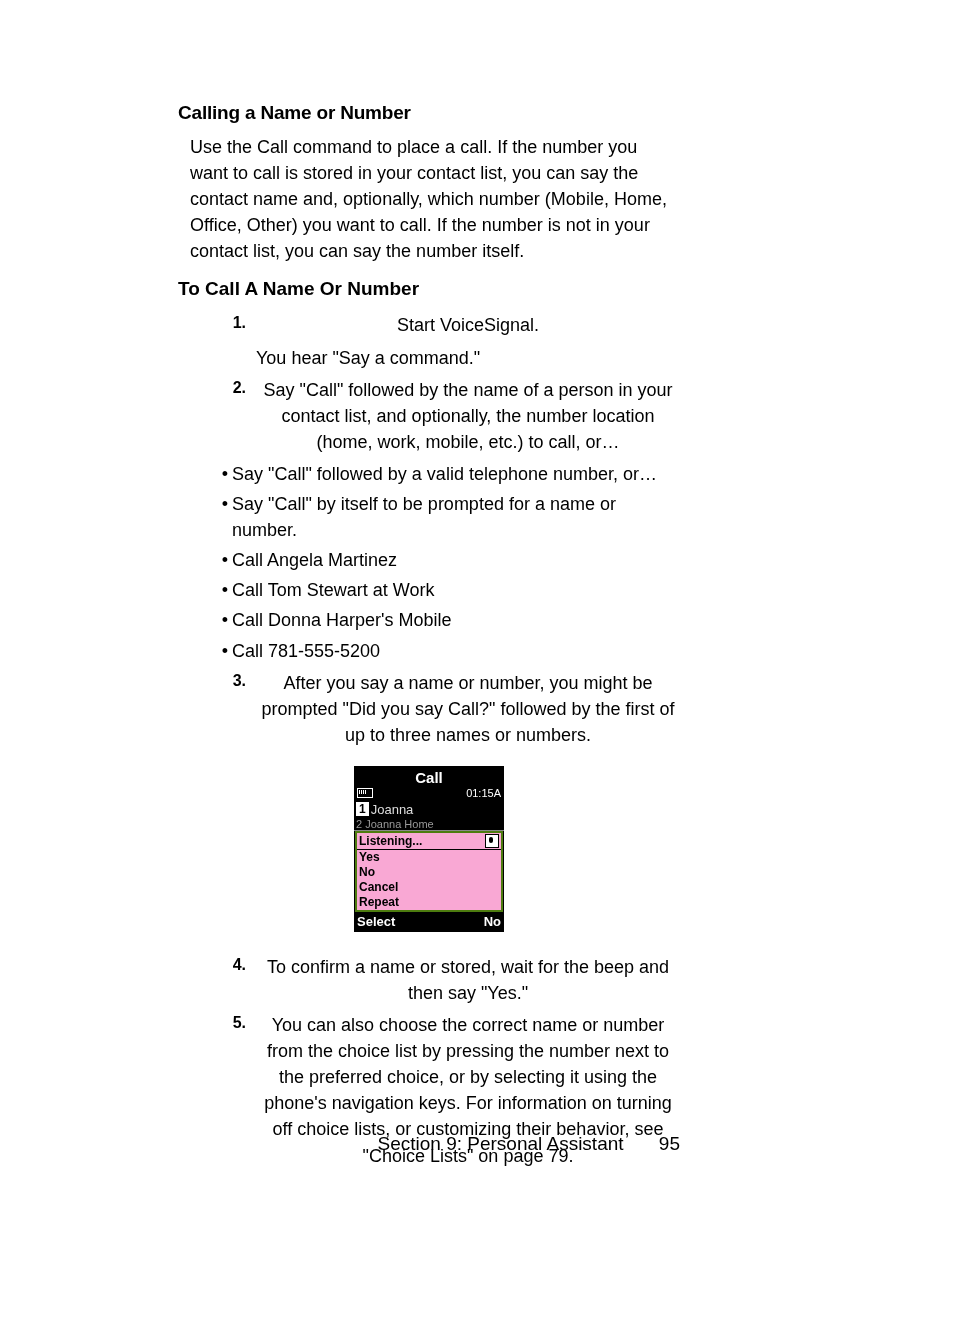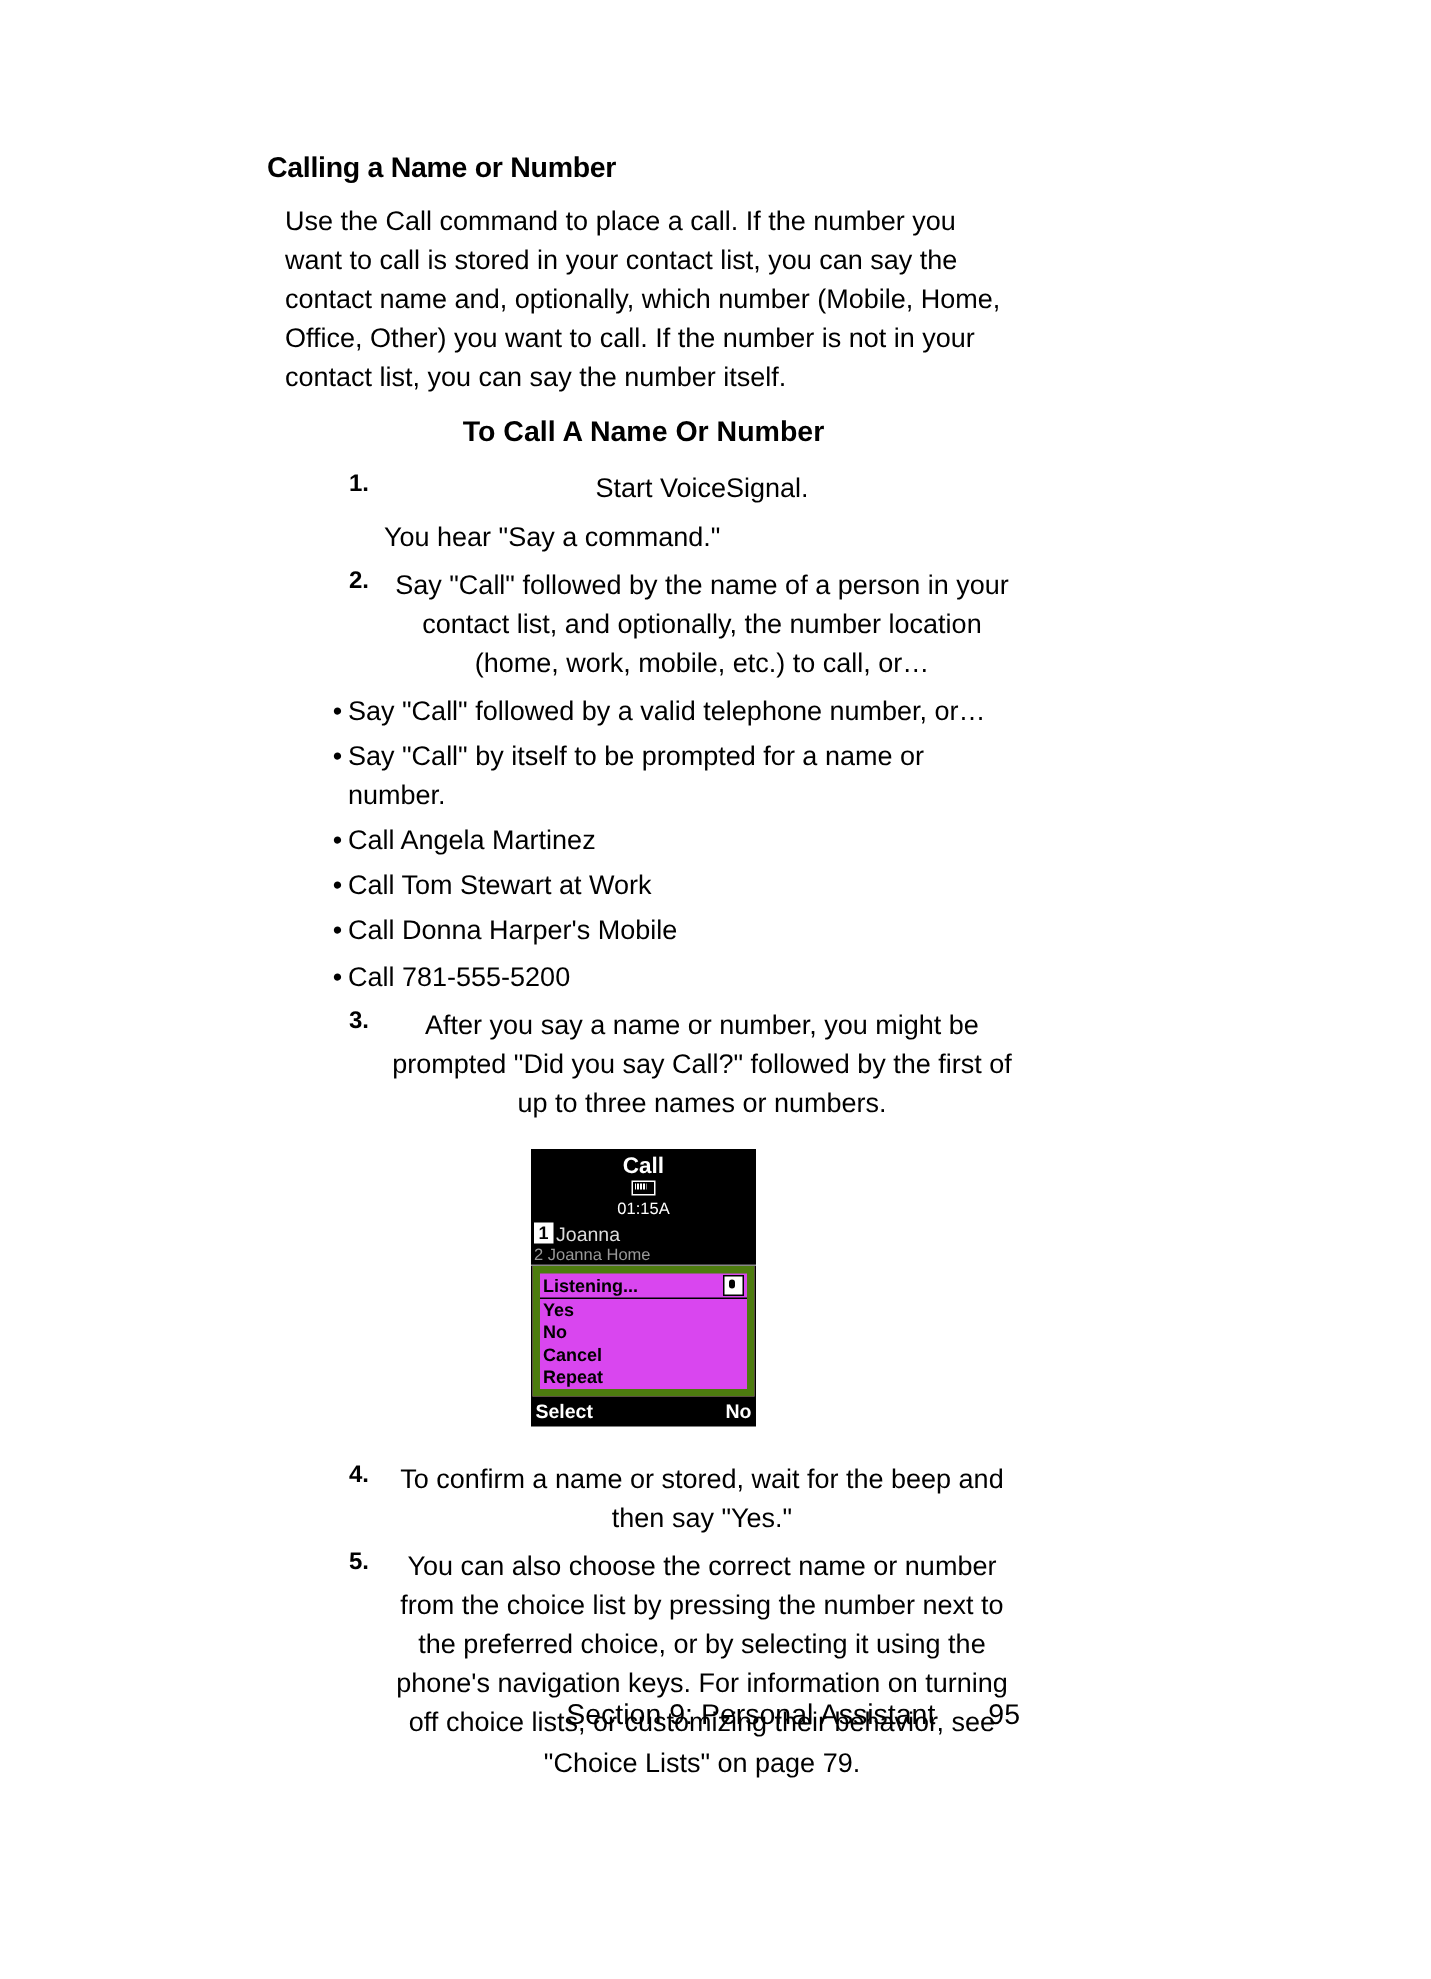--- a/index.html
+++ b/index.html
@@ -28,21 +28,20 @@
     font-size: 18px;
     line-height: 1.45;
     margin: 0 0 14px 12px;
     font-weight: 400;
     font-stretch: condensed;
   }
   .h2 {
     font-weight: 700;
     font-size: 19px;
     margin-bottom: 12px;
-    text-align: center;
   }
   .ol-item {
     display: flex;
     align-items: flex-start;
     margin: 0 0 6px 40px;
   }
   .ol-item .num {
     width: 28px;
     text-align: right;
     font-weight: 700;
@@ -98,21 +97,20 @@
     font-family: Arial, sans-serif;
   }
   .phone .status {
     display: flex;
     justify-content: space-between;
     align-items: center;
     gap: 3px;
     padding: 1px 3px 2px 3px;
     font-size: 11px;
     font-family: Arial, sans-serif;
-    flex-direction: column;
   }
   .phone .status .batt {
     display: inline-block;
     width: 14px;
     height: 8px;
     border: 1px solid #ffffff;
     position: relative;
   }
   .phone .status .batt::after {
     content: '';
@@ -140,23 +138,23 @@
     font-size: 13px;
   }
   .phone .row2 {
     padding: 0 2px;
     font-family: Arial, sans-serif;
     font-size: 11px;
     color: #999999;
     border-bottom: 1px solid #888888;
   }
   .phone .popup {
-    background: #d946ef;
+    background: #f9a8d4;
     color: #000000;
-    border: 5px solid #4d7c0f;
+    border: 2px solid #4d7c0f;
     margin: 0 1px;
     font-family: Arial, sans-serif;
     font-weight: bold;
     font-size: 12px;
   }
   .phone .popup .pop-head {
     display: flex;
     justify-content: space-between;
     align-items: center;
     padding: 1px 2px;

